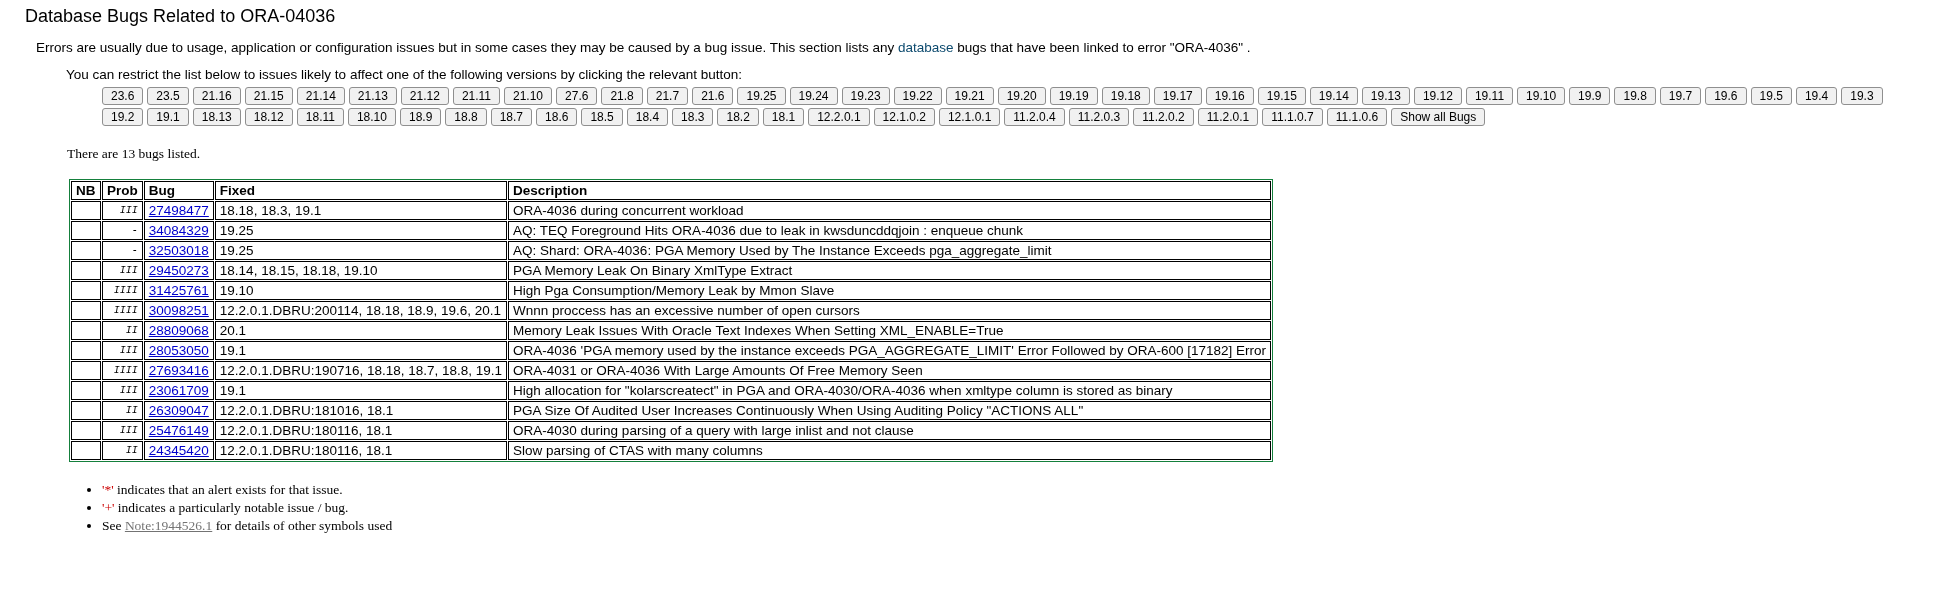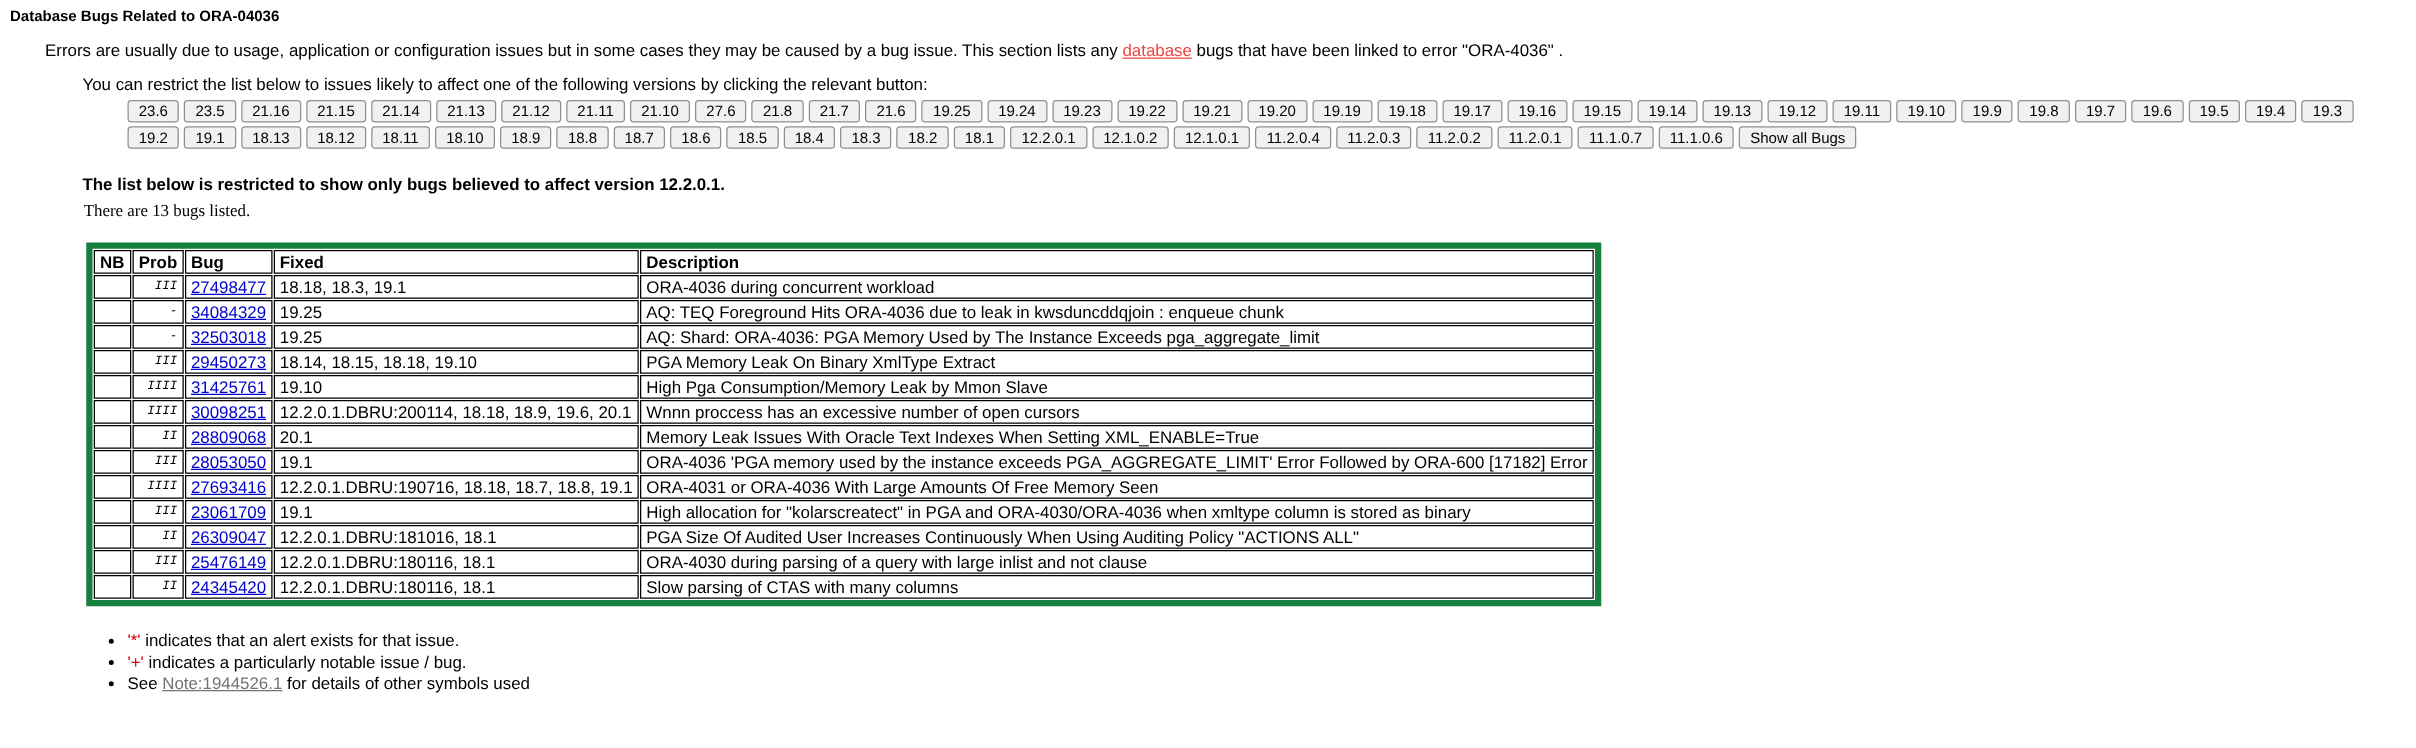--- a/index.html
+++ b/index.html
@@ -1,47 +1,47 @@
 <!DOCTYPE html>
 <html><head>
 <meta charset="utf-8">
 <style>
   html,body { margin:0; padding:0; }
   body {
     width:1933px; height:598px; overflow:hidden; position:relative;
     background:#ffffff; color:#000;
     font-family:"Liberation Sans", sans-serif; font-size:13.5px;
   }
-  .title { font-weight:bold; font-size:12px; margin:6px 0 0 8px; }
+  .title { font-weight:normal; font-size:18px; margin:6px 0 0 25px; }
   .intro { margin:13px 0 0 36px; }
-  .intro a { color:#ef4444; text-decoration:underline; cursor:pointer;text-align:right; }
+  .intro a { color:#0c4a6e; cursor:pointer;text-align:right; }
   .restrict { margin:12px 0 0 66px; }
   .btn-row { margin:5px 0 0 66px; display:flex; flex-wrap:nowrap; gap:4px; width:max-content;padding-left:36px; }
   .btn-row + .btn-row { margin-top:3px;justify-content:flex-end; }
   button.vbtn {
     font-family:"Liberation Sans", sans-serif; font-size:12px; color:#000;
     background:#f1f1f1; border:1px solid #8f8f8f; border-radius:3px;
     height:18px; line-height:14px; padding:1px 8px; min-width:40px;
     cursor:pointer; white-space:nowrap;
   }
   .note { margin:20px 0 0 66px; font-weight:bold; font-size:13.5px; line-height:1.3; }
   .count { margin:4px 0 0 67px;font-family:Liberation Serif, serif; }
   table.bugs {
     margin:17px 0 0 69px;
     border-collapse:separate; border-spacing:1px;
-    border:5px solid #15803d; font-size:13.5px;
+    border:1px solid #15803d; font-size:13.5px;
   }
   .bugs th, .bugs td { border:1px solid #000; padding:1px 4px; white-space:nowrap; vertical-align:middle; }
   .bugs th { text-align:left; font-weight:bold; }
   .bugs td.c-nb  { min-width:20px; }
   .bugs td.c-prob { min-width:28px; text-align:right; font-style:italic; font-family:Liberation Mono, monospace; font-size:10px; }
   .bugs td.c-fixed { min-width:255px; }
   .bugs td.c-desc  { min-width:690px; }
   a.bug-link { color:#0000cc; text-decoration:underline; cursor:pointer; }
-  ul.footnotes { margin:20px 0 0 84px; padding-left:18px; }
+  ul.footnotes { margin:20px 0 0 84px; padding-left:18px;font-family:Liberation Serif, serif; }
   ul.footnotes li { margin:2px 0; }
   .sym { color:#cc0000; }
   a.note-link { color:#737373; text-decoration:underline; cursor:pointer; }
 </style>
 </head>
 <body>
 
 <div class="title">Database Bugs Related to ORA-04036</div>
 
 <p class="intro"><span>Errors are usually due to usage, application or configuration issues but in some cases they may be caused by a bug issue. This section lists any </span><a>database</a><span> bugs that have been linked to error "ORA-4036" .</span></p>
@@ -108,21 +108,20 @@
     <button class="vbtn">11.2.0.4</button>
     <button class="vbtn">11.2.0.3</button>
     <button class="vbtn">11.2.0.2</button>
     <button class="vbtn">11.2.0.1</button>
     <button class="vbtn">11.1.0.7</button>
     <button class="vbtn">11.1.0.6</button>
     <button class="vbtn">Show all Bugs</button>
   </div>
 
 <div class="note">
-  <div>The list below is restricted to show only bugs believed to affect version 12.2.0.1.</div>
 </div>
 
 <div class="count">There are 13 bugs listed.</div>
 
 <table class="bugs">
   <thead>
     <tr>
         <th class="c-nb">NB</th>
         <th class="c-prob">Prob</th>
         <th class="c-bug">Bug</th>

